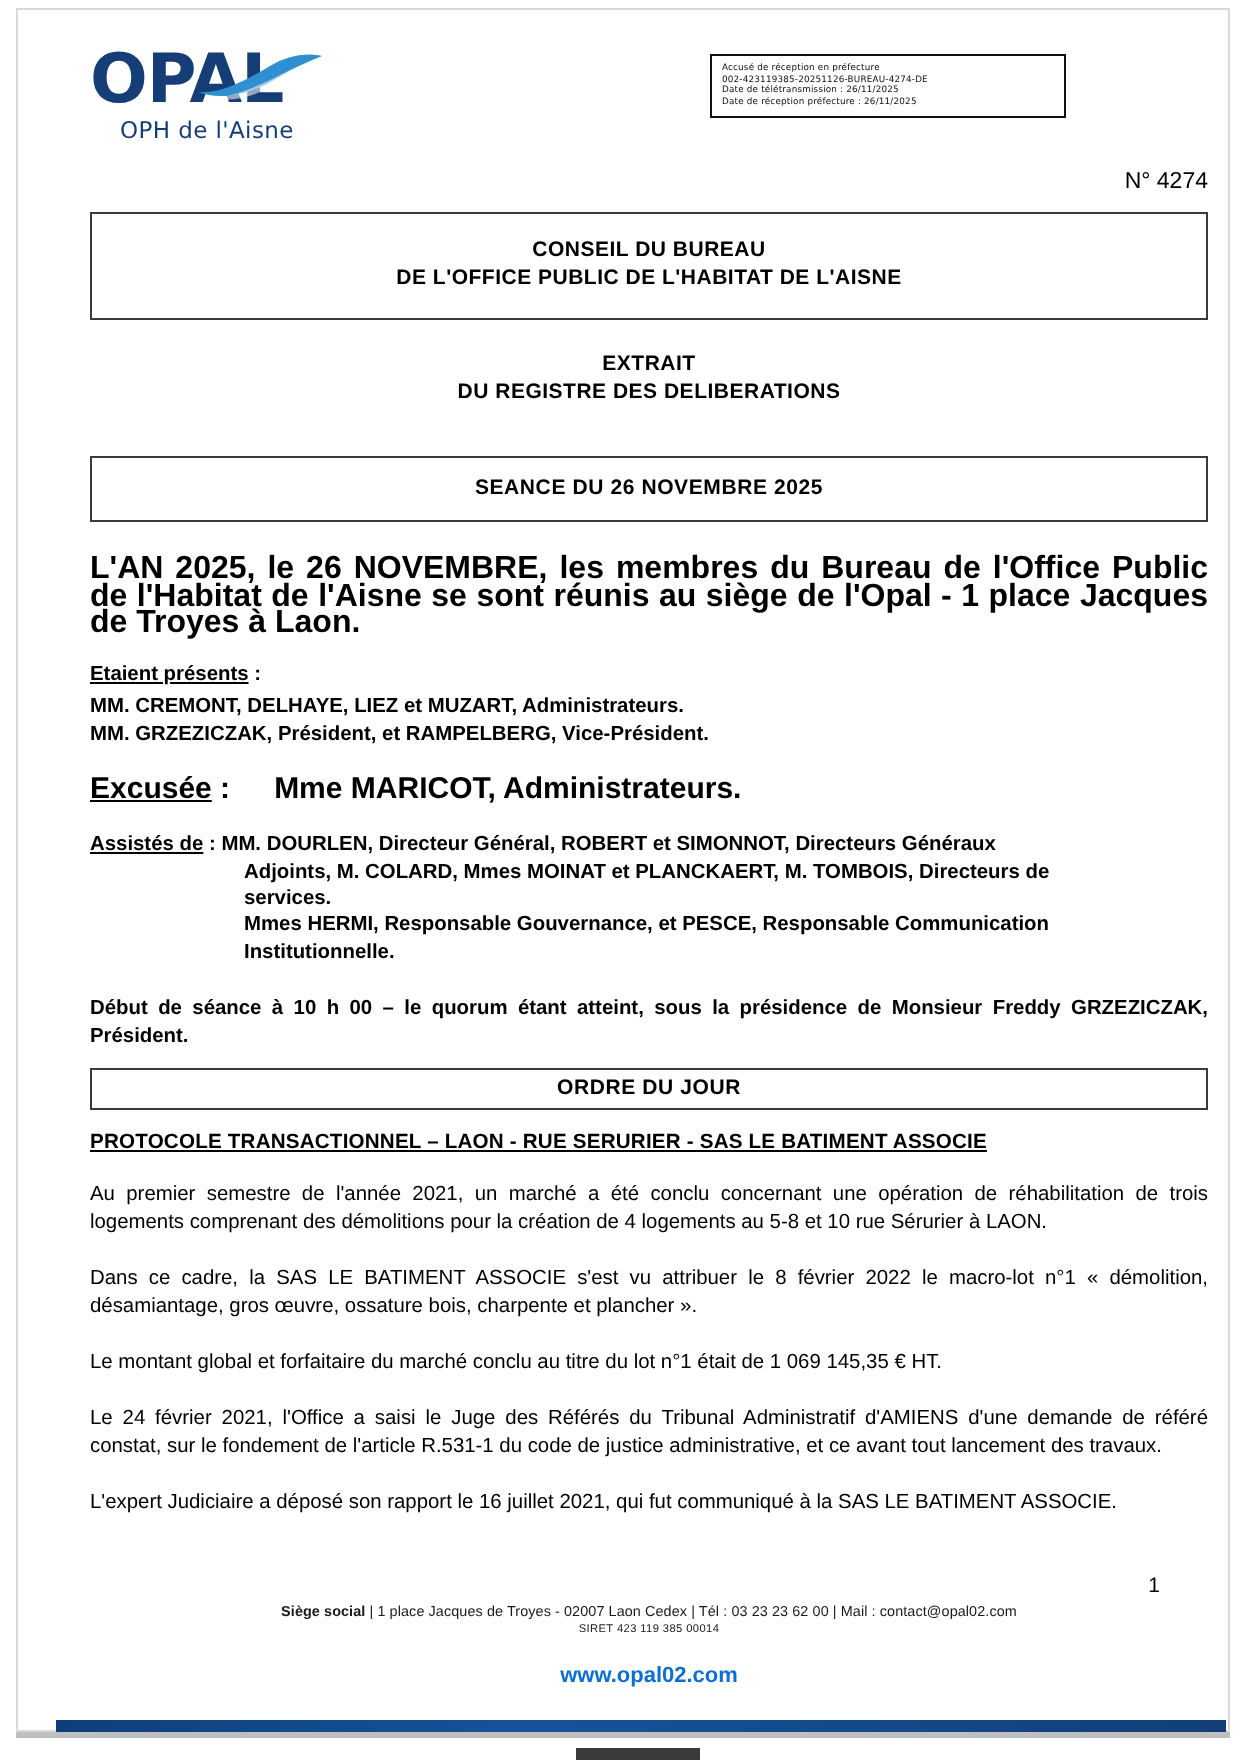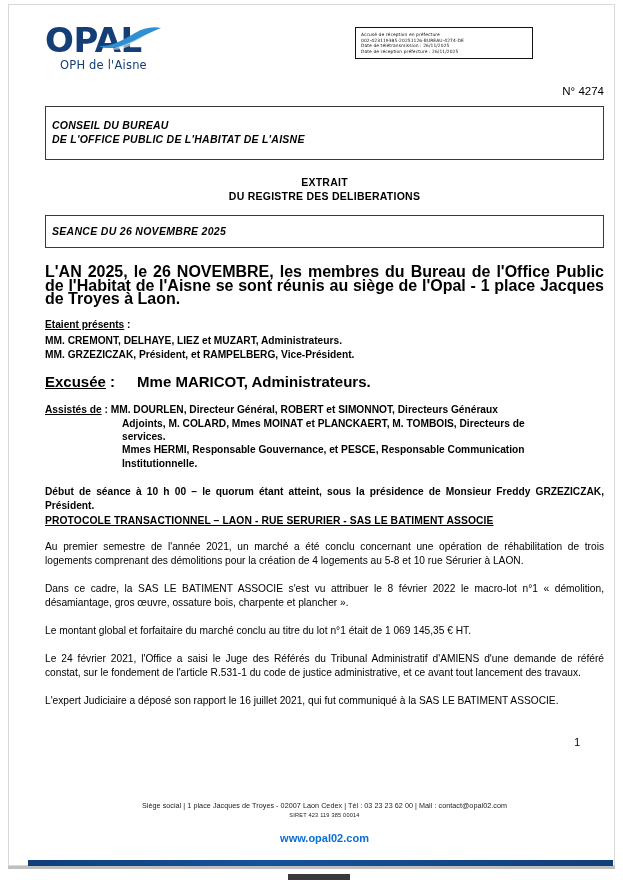--- a/index.html
+++ b/index.html
@@ -96,37 +96,36 @@
     font-size: 11.5px;
     font-weight: normal;
     color: #000;
     margin-top: 6px;
     margin-bottom: 9px;
   }
 
   
   .box {
     border: 1px solid #3a3a3a;
-    text-align: left;
+    text-align: center;
     box-sizing: border-box;
-    font-style: italic;
   }
   .box.big {
     padding: 12px 6px 13px;
   }
   .box.big .l {
     font-size: 10.5px;
     font-weight: bold;
     letter-spacing: 0.25px;
     line-height: 13.5px;
     color: #000;
   }
   .centerblock {
     text-align: center;
-    margin: 16px 0 12px;
+    margin: 16px 0 25px;
   }
   .centerblock .l {
     font-size: 10.5px;
     font-weight: bold;
     letter-spacing: 0.25px;
     line-height: 13.5px;
     color: #000;
   }
   .box.seance {
     padding: 9px 6px 10px;
@@ -241,21 +240,21 @@
     left: 36px;
     top: 796px;
     width: 559px;
     text-align: center;
   }
   .footer .line1 {
     font-size: 7.2px;
     color: #1a1a1a;
     letter-spacing: 0.05px;
   }
-  .footer .line1 b { font-weight: normal; }
+  .footer .line1 b { font-weight: bold; }
   .footer .siret {
     font-size: 5.6px;
     color: #1a1a1a;
     margin-top: 2px;
     letter-spacing: 0.2px;
   }
   .footer .web {
     margin-top: 14px;
     font-size: 11px;
     font-weight: bold;
@@ -342,20 +341,23 @@
       <div class="assist">
         <span class="hang"><span class="label-u">Assistés de</span><span> : </span><span>MM. DOURLEN, Directeur Général, ROBERT et SIMONNOT, Directeurs Généraux</span></span>
         <span class="ind">Adjoints, M. COLARD, Mmes MOINAT et PLANCKAERT, M. TOMBOIS, Directeurs de</span>
         <span class="ind">services.</span>
         <span class="ind">Mmes HERMI, Responsable Gouvernance, et PESCE, Responsable Communication</span>
         <span class="ind">Institutionnelle.</span>
       </div>
 
       <div class="debut">Début de séance à 10 h 00 – le quorum étant atteint, sous la présidence de Monsieur Freddy GRZEZICZAK, Président.</div>
 
+      <div class="box ordre">
+        <div class="l">ORDRE DU JOUR</div>
+      </div>
 
       <div class="proto-title">PROTOCOLE TRANSACTIONNEL – LAON - RUE SERURIER - SAS LE BATIMENT ASSOCIE</div>
 
       <p class="body">Au premier semestre de l'année 2021, un marché a été conclu concernant une opération de réhabilitation de trois logements comprenant des démolitions pour la création de 4 logements au 5-8 et 10 rue Sérurier à LAON.</p>
       <p class="body">Dans ce cadre, la SAS LE BATIMENT ASSOCIE s'est vu attribuer le 8 février 2022 le macro-lot n°1 « démolition, désamiantage, gros œuvre, ossature bois, charpente et plancher ».</p>
       <p class="body">Le montant global et forfaitaire du marché conclu au titre du lot n°1 était de 1 069 145,35 € HT.</p>
       <p class="body">Le 24 février 2021, l'Office a saisi le Juge des Référés du Tribunal Administratif d'AMIENS d'une demande de référé constat, sur le fondement de l'article R.531-1 du code de justice administrative, et ce avant tout lancement des travaux.</p>
       <p class="body">L'expert Judiciaire a déposé son rapport le 16 juillet 2021, qui fut communiqué à la SAS LE BATIMENT ASSOCIE.</p>
 
       <div class="pagenum">1</div>

